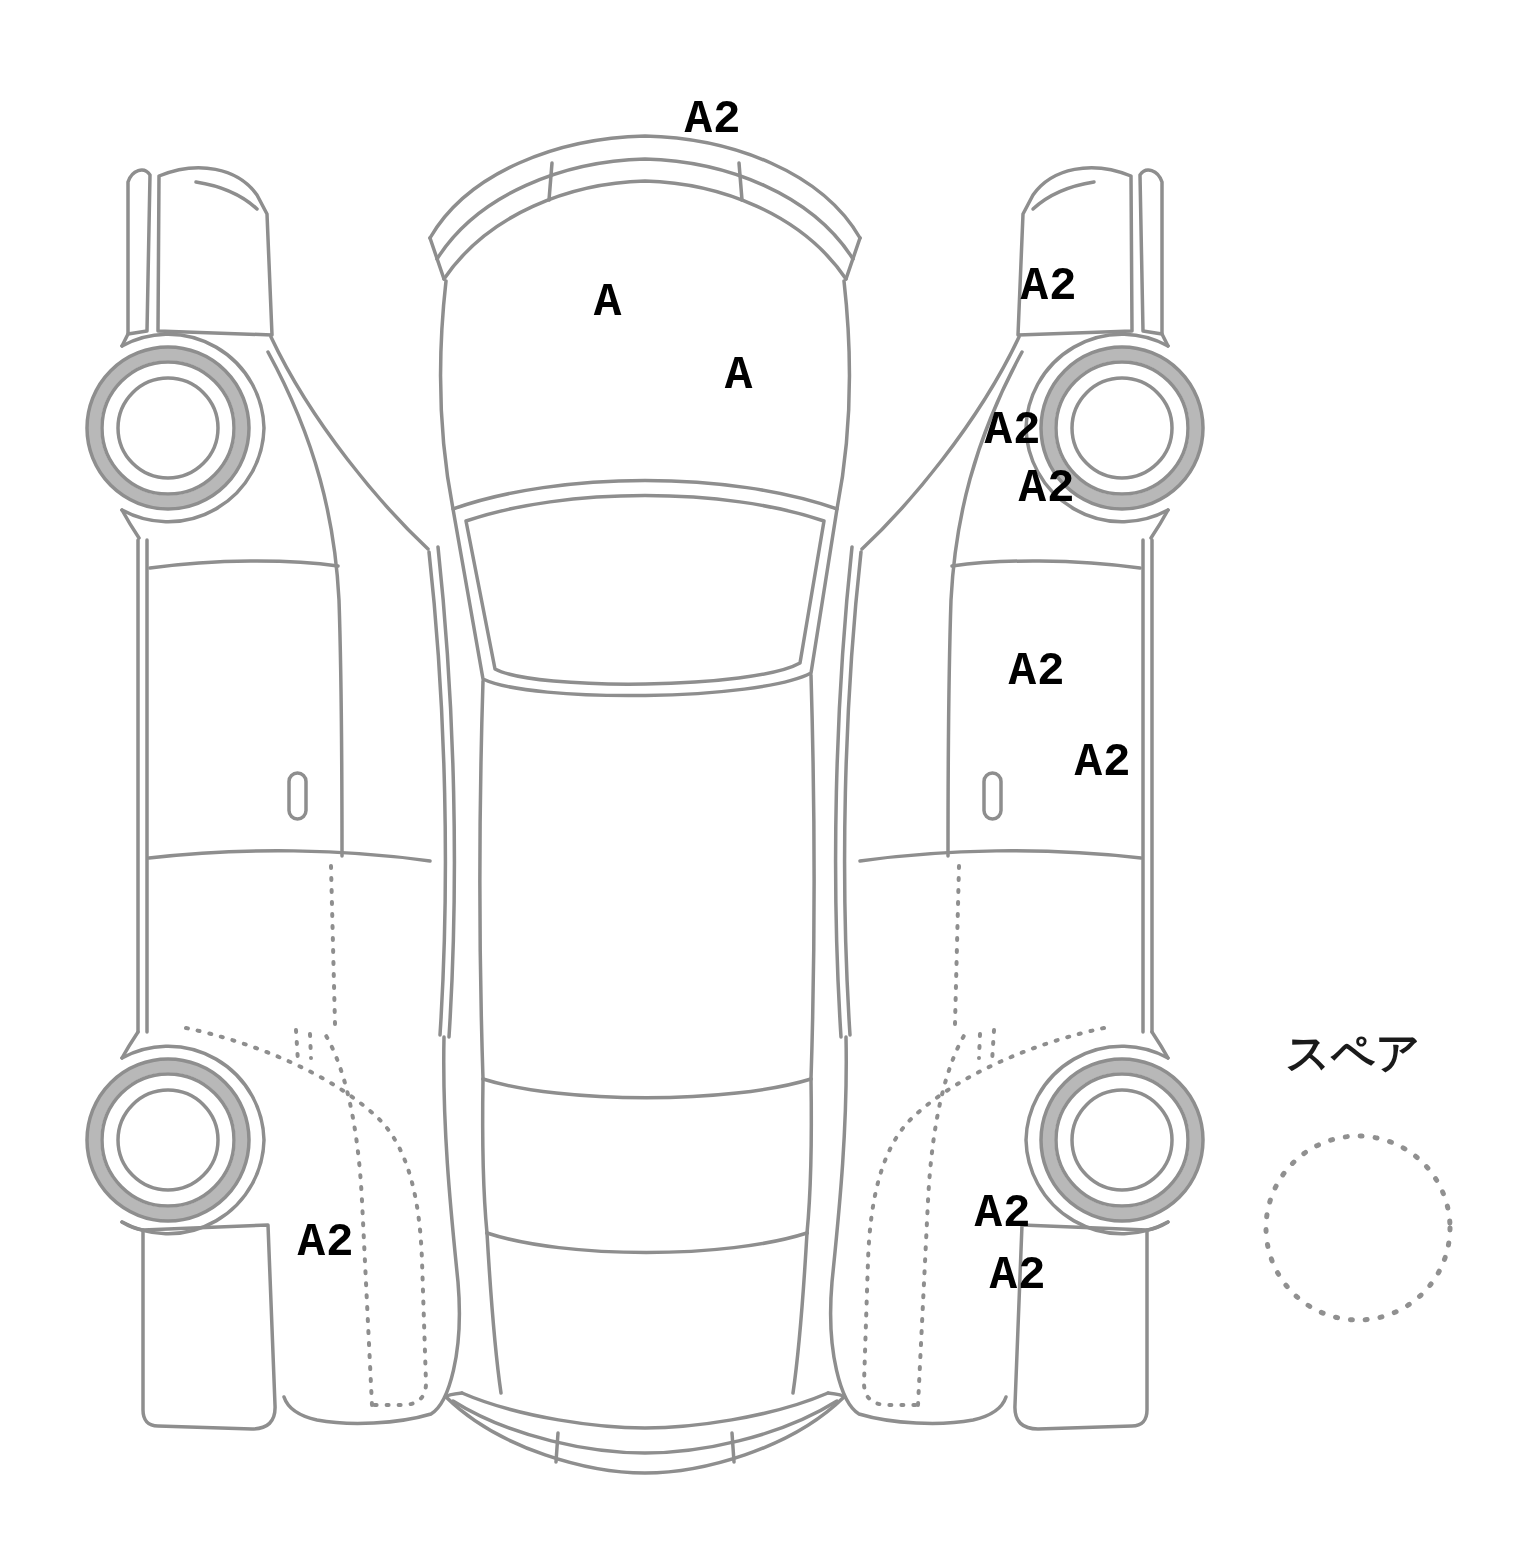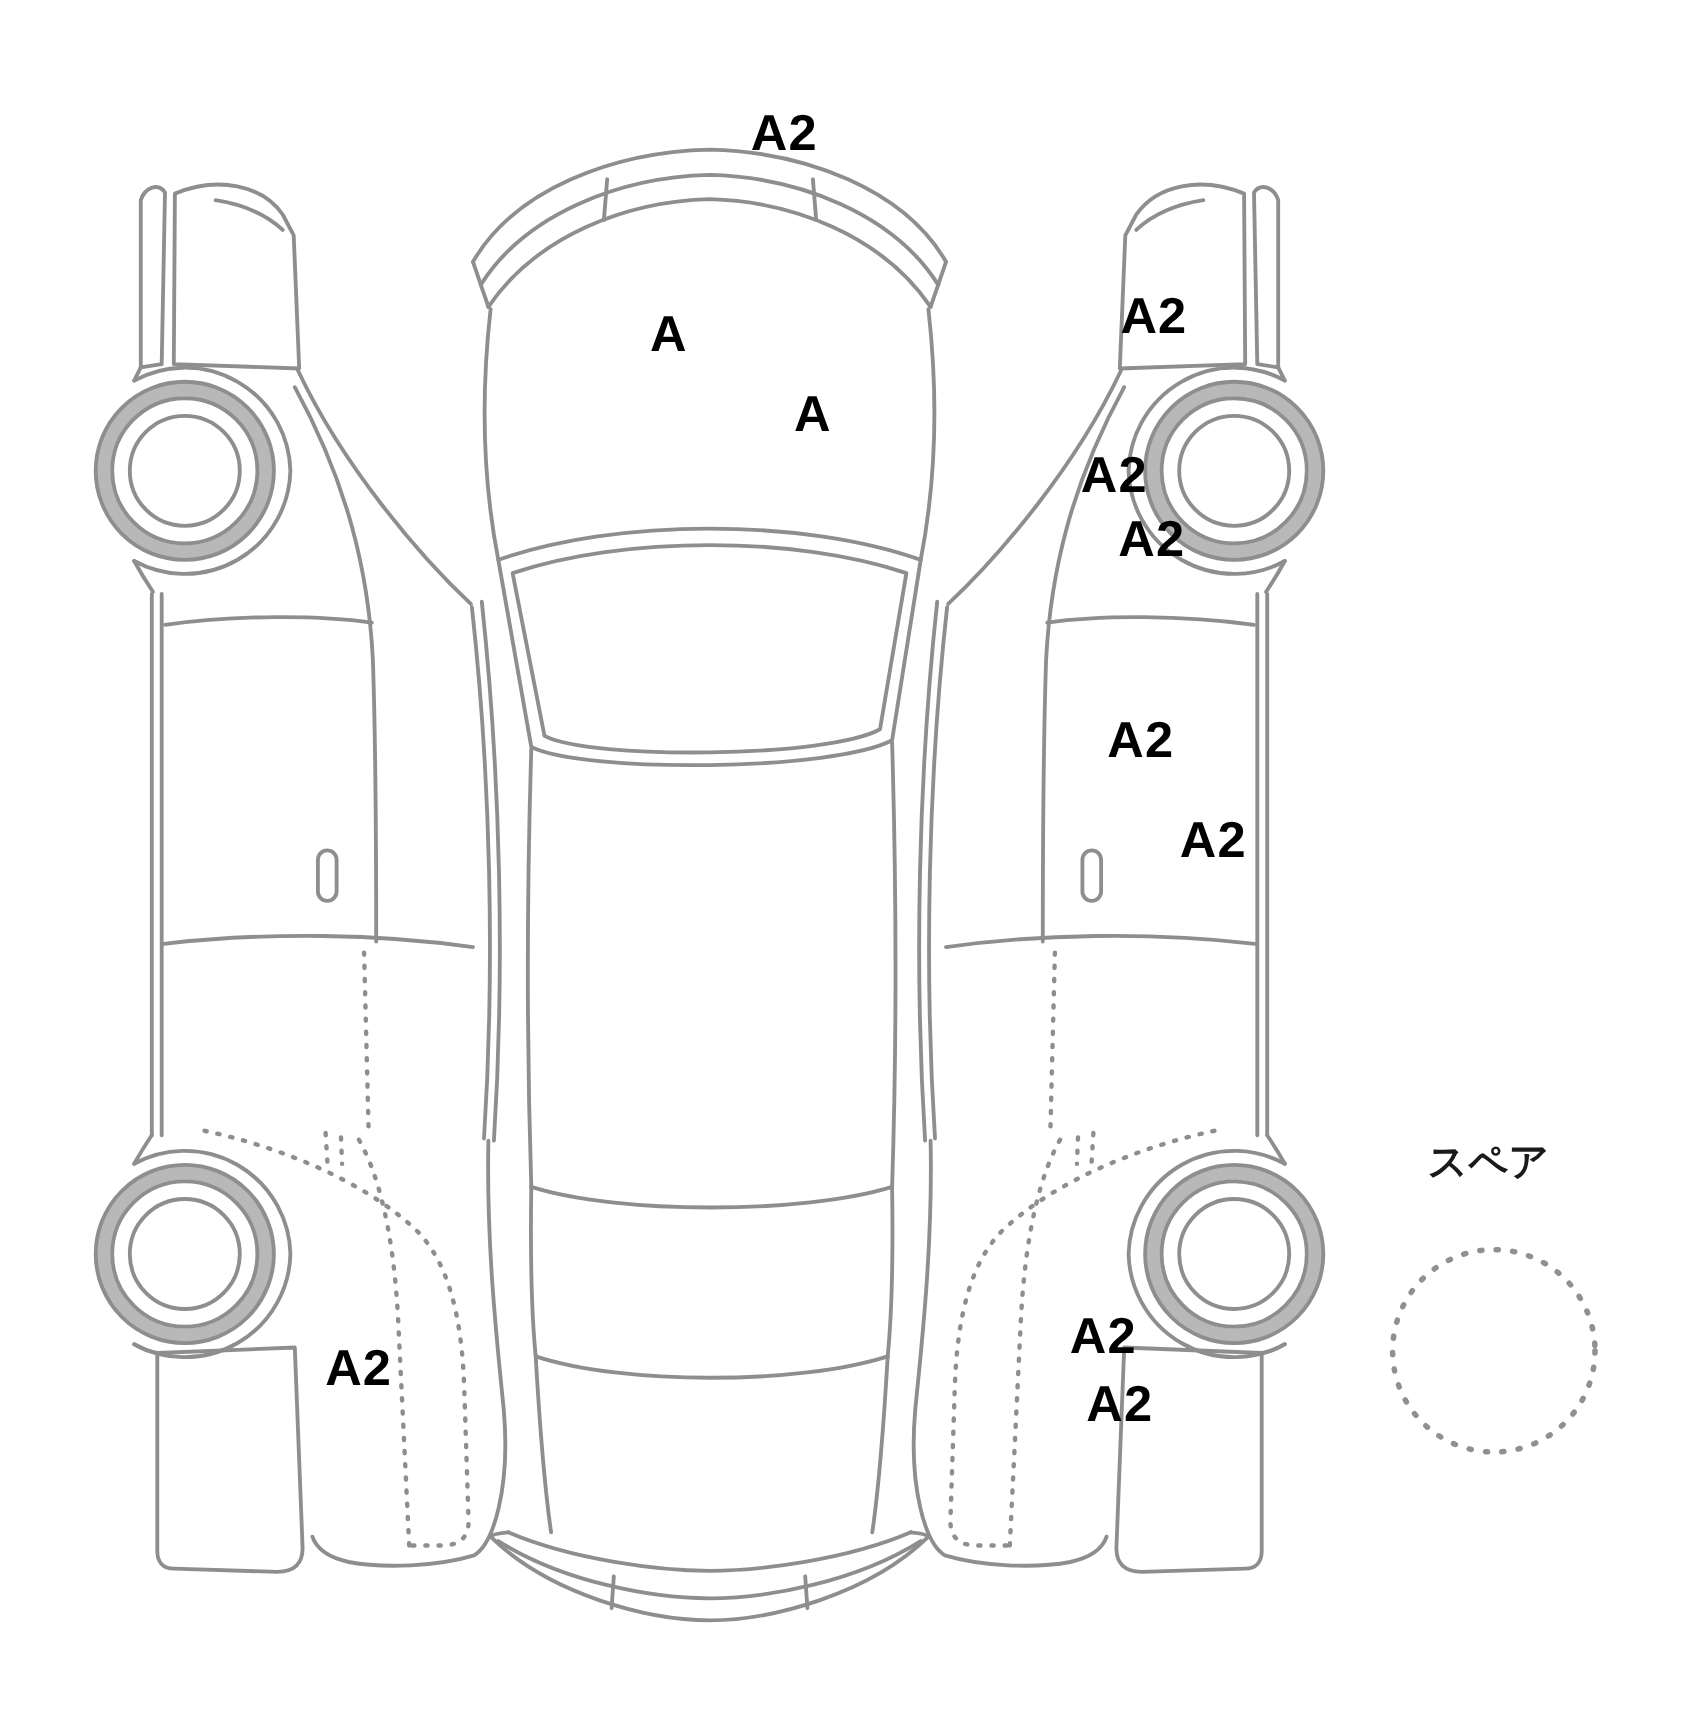--- a/index.html
+++ b/index.html
@@ -6,40 +6,40 @@
     --background:#ffffff;
     --line:#8e8e8e;
     --wheel-ring:#b8b8b8;
     --label:#000000;
   }
   html,body{margin:0;padding:0;background:var(--background);}
   .stage{
     position:relative;
     width:1536px;height:1528px;
     background:var(--background);
-    font-family:Liberation Sans, sans-serif;
+    font-family:Liberation Mono, monospace;
     overflow:hidden;
   }
   .stage svg{position:absolute;left:0;top:0;}
   svg path,svg line,svg circle,svg rect,svg ellipse{
     fill:none;stroke:var(--line);stroke-width:3.5;
     stroke-linecap:round;stroke-linejoin:round;
   }
   .tire{stroke:var(--wheel-ring);stroke-width:13;}
   .dotted{stroke-dasharray:2 10;stroke-width:4;}
   .dotted-spare{stroke-dasharray:2 13;stroke-width:5;stroke:#909090;}
   .marks-layer{position:absolute;left:0;top:0;width:100%;height:100%;pointer-events:none;}
   .mark{
     position:absolute;transform:translate(-50%,-50%);
     font-weight:700;font-size:46px;line-height:1;
     color:var(--label);white-space:nowrap;letter-spacing:1px;
   }
   .spare-label{
     position:absolute;transform:translate(-50%,-50%);
-    font-weight:700;font-size:36px;line-height:1;
+    font-weight:700;font-size:44px;line-height:1;
     color:#1a1a1a;white-space:nowrap;
   }
 </style>
 </head>
 <body>
 
 <div class="stage">
 
   <svg width="1536" height="1568" viewBox="0 0 1536 1568">
     <defs>

